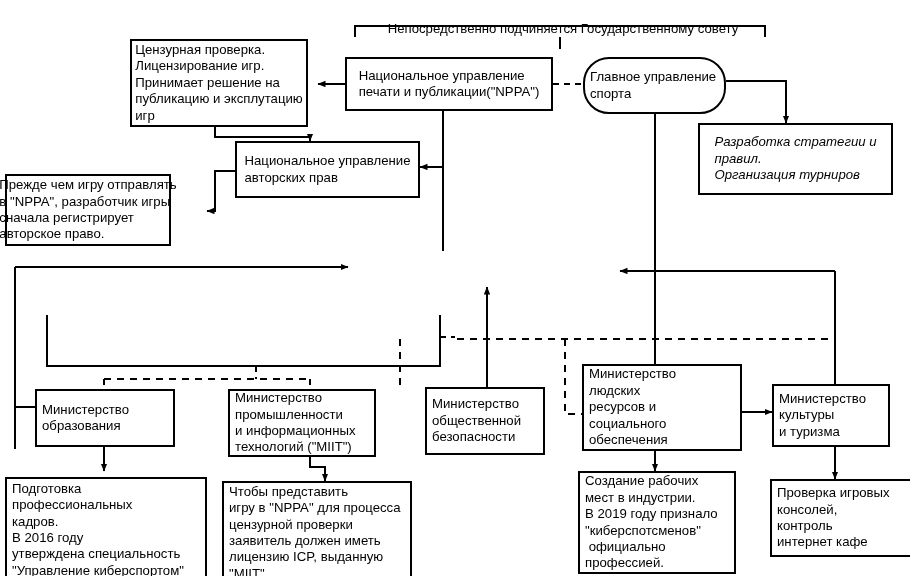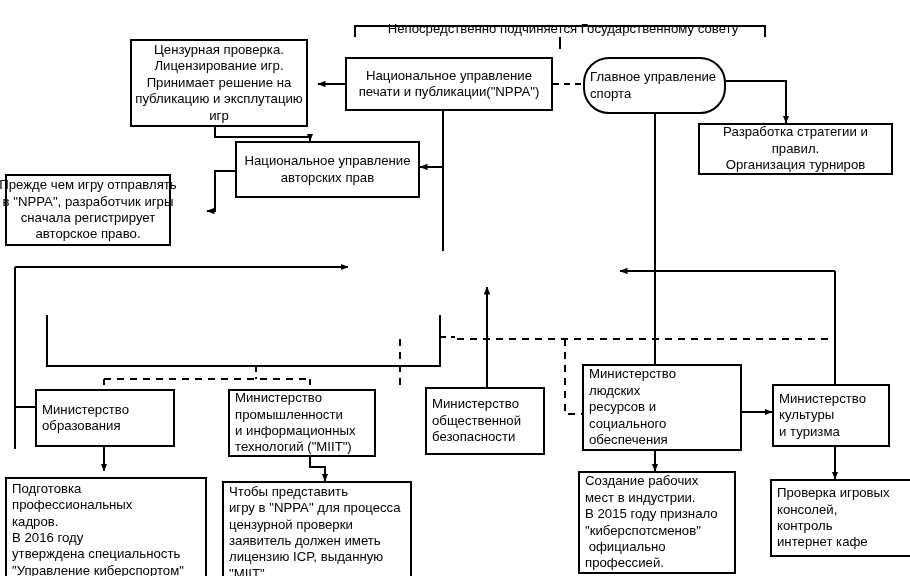--- a/index.html
+++ b/index.html
@@ -10,21 +10,21 @@
     margin-top:19px;
   }
   svg.wires{position:absolute;left:0;top:0;width:910px;height:576px;}
   .node{
     position:absolute;box-sizing:border-box;
     border:2px solid #000;background:#fff;
     display:flex;flex-direction:column;justify-content:center;
     font-size:13.2px;line-height:16.4px;color:#000;
     white-space:pre;
   }
-  .node.center{align-items:center;text-align:center;}
+  .node.center{align-items:center;}
   .node.left{align-items:flex-start;text-align:left;padding-left:5px;}
   .node.overflow{overflow:visible;}
   .stadium{
     position:absolute;box-sizing:border-box;
     border:2.5px solid #000;background:#fff;border-radius:999px;
     display:flex;align-items:center;justify-content:center;text-align:center;
     font-size:13.2px;line-height:17px;white-space:pre;color:#000;
   }
   .caption{
     position:absolute;font-size:13.2px;line-height:16.6px;
@@ -110,21 +110,21 @@
   <div class="node center" style="left:345px;top:38px;width:208px;height:54px;">
     <span>Национальное управление
 печати и публикации("NPPA")</span>
   </div>
 
   <div class="node left" style="left:583px;top:38px;width:143px;height:57px;border-radius:26px;">
     <span>Главное управление
 спорта</span>
   </div>
 
-  <div class="node center" style="left:698px;top:104px;width:195px;height:52px;">
+  <div class="node center" style="left:698px;top:104px;width:195px;height:72px;font-style:italic;">
     <span>Разработка стратегии и
 правил.
 Организация турниров</span>
   </div>
 
   <div class="node center" style="left:235px;top:122px;width:185px;height:57px;">
     <span>Национальное управление
 авторских прав</span>
   </div>
 
@@ -183,21 +183,21 @@
 игру в "NPPA" для процесса
 цензурной проверки
 заявитель должен иметь
 лицензию ICP, выданную
 "MIIT".</span>
   </div>
 
   <div class="node left" style="left:578px;top:452px;width:158px;height:103px;">
     <span>Создание рабочих
 мест в индустрии.
-В 2015 году признало
+В 2019 году признало
 "киберспотсменов"
  официально
 профессией.</span>
   </div>
 
   <div class="node left" style="left:770px;top:460px;width:163px;height:78px;">
     <span>Проверка игровых
 консолей,
 контроль
 интернет кафе</span>

